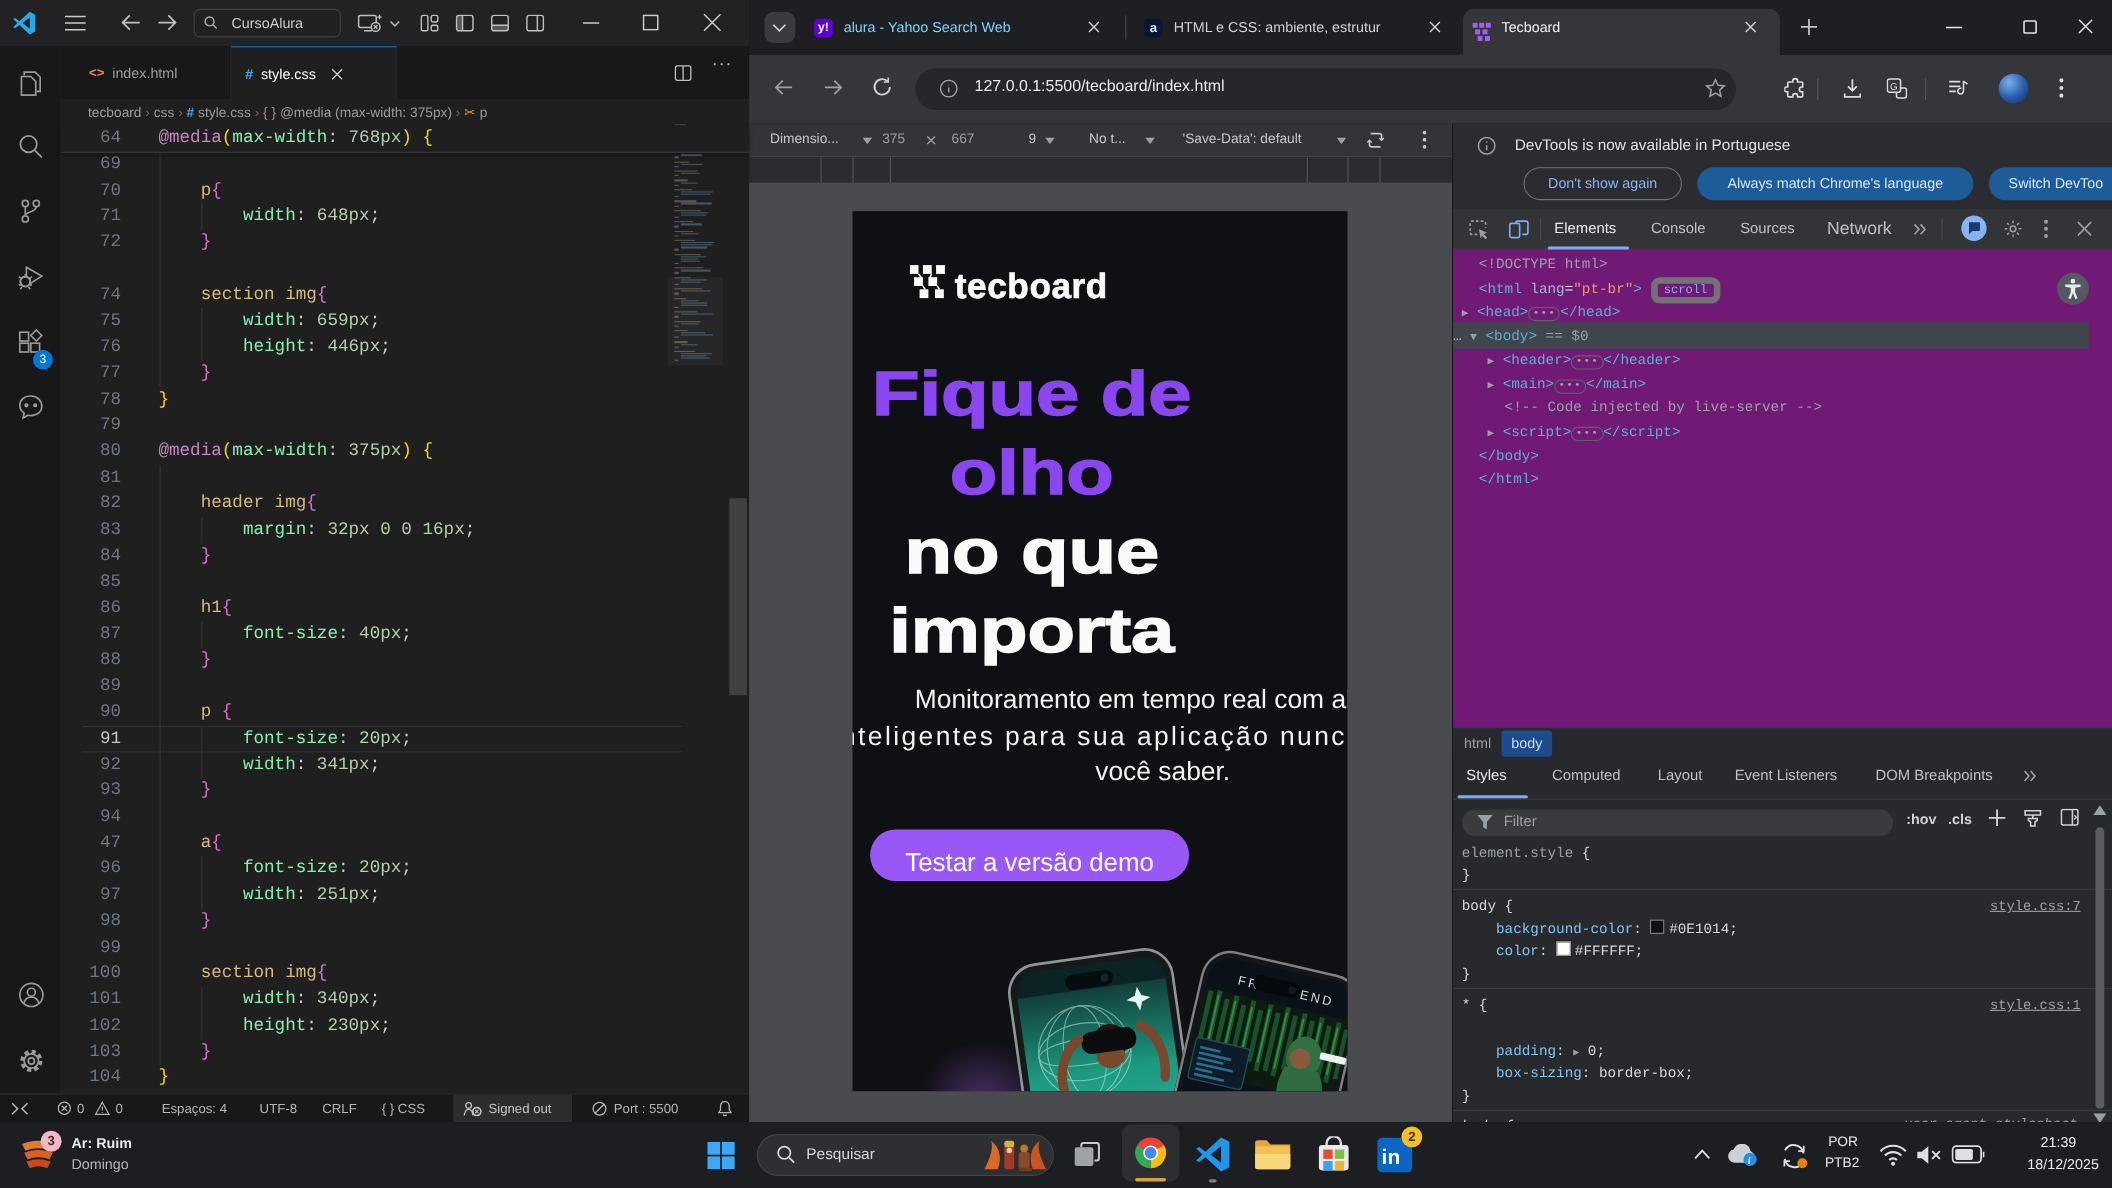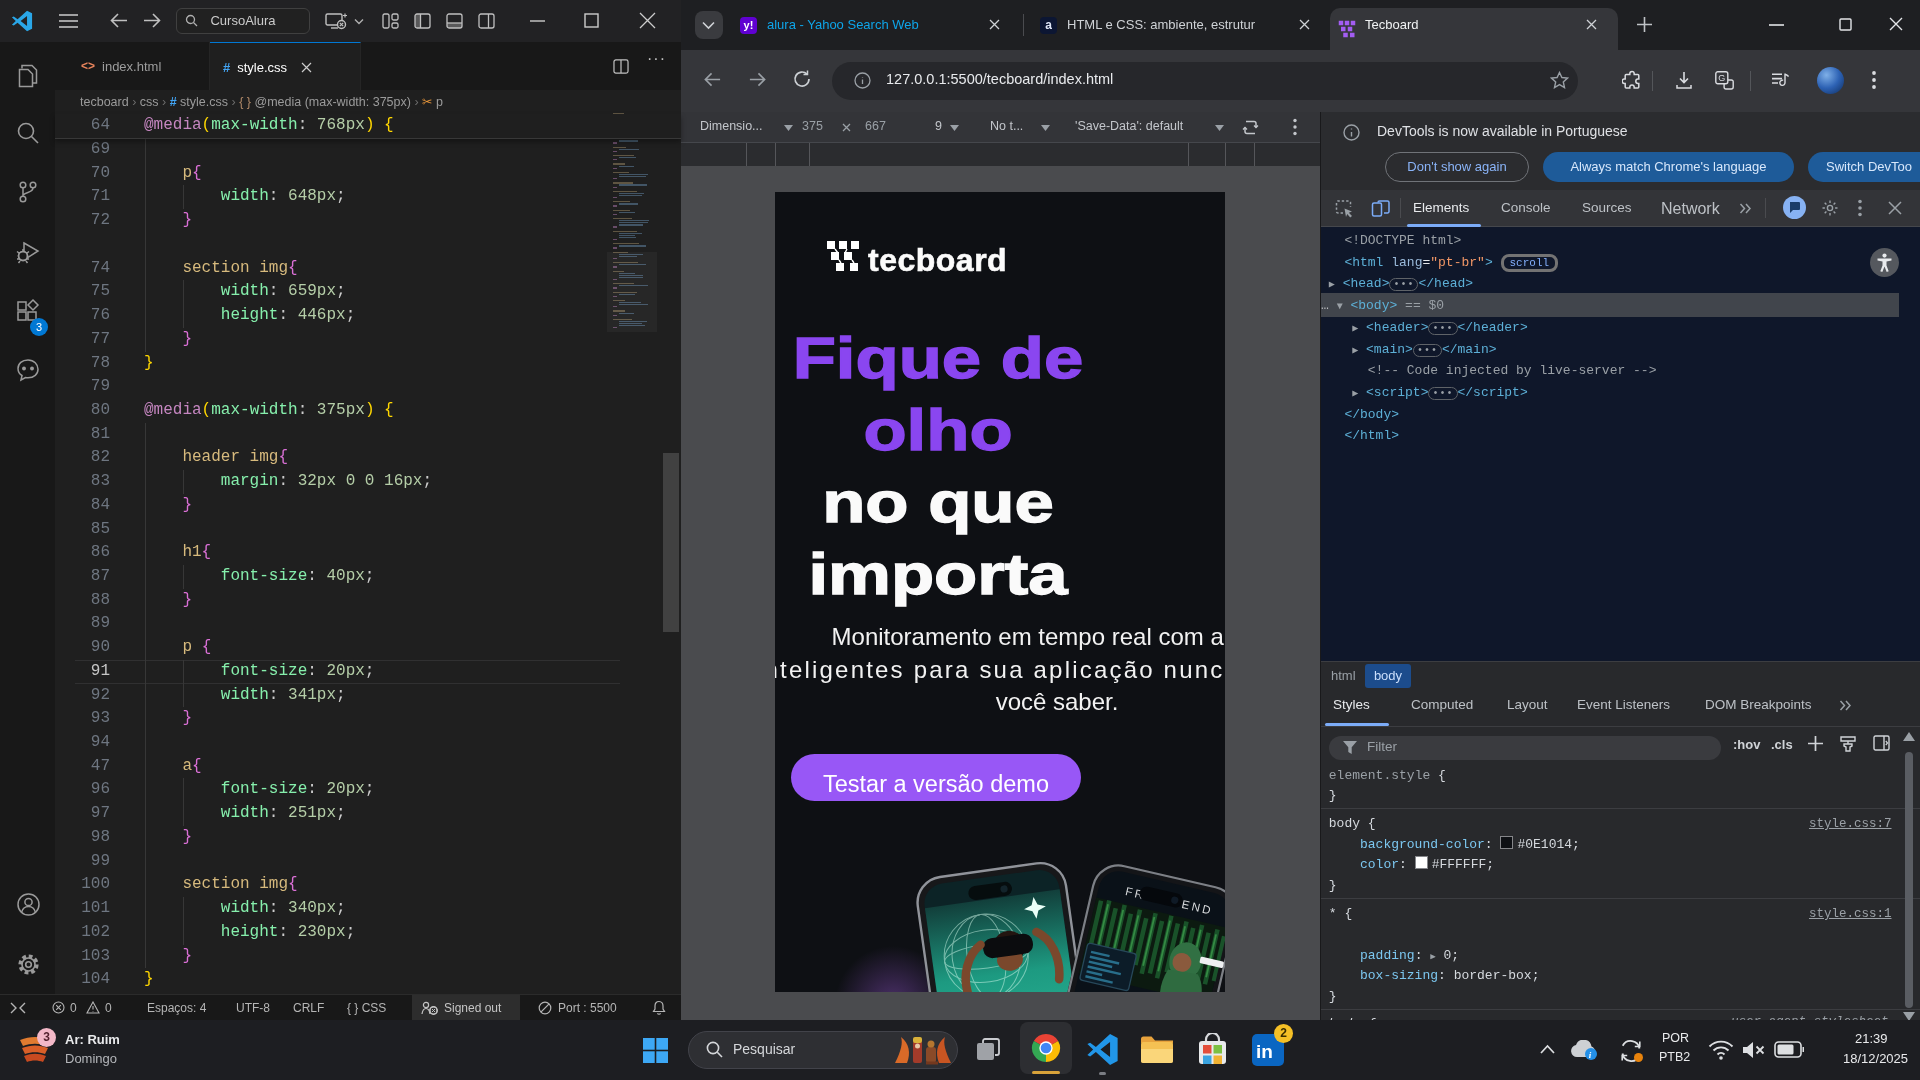--- a/index.html
+++ b/index.html
@@ -372,21 +372,21 @@
       </svg>
   </div>
 </div>
 
 <div class="abs" id="chr">
   <div class="abs" style="left:14px;top:11px;width:28px;height:28px;border-radius:8px;background:#3a3b3f;"></div>
   <svg class="abs" style="left:21px;top:21px" width="13" height="9" viewBox="0 0 13 9" stroke="#cfd2d6" stroke-width="1.6" fill="none">
       <path d="M1 1.5 6.5 7 12 1.5"></path>
     </svg>
   <div class="abs" style="left:59px;top:17px;width:17px;height:17px;border-radius:4px;background:#6001d2;color:#fff;font-size:11px;font-weight:bold;text-align:center;line-height:17px;">y!</div>
-  <div class="abs" style="left:86px;top:17px;color:#0ea5e9;font-size:13px;">alura - Yahoo Search Web</div>
+  <div class="abs" style="left:86px;top:17px;color:#7dd3fc;font-size:13px;">alura - Yahoo Search Web</div>
   <svg class="abs" style="left:308px;top:19px" width="11" height="11" viewBox="0 0 11 11" stroke="#cfd2d6" stroke-width="1.3">
       <path d="M1 1 10 10M10 1 1 10"></path>
     </svg>
   <div class="abs" style="left:342px;top:14px;width:1px;height:22px;background:#4a4b4f;"></div>
   <div class="abs" style="left:359px;top:17px;width:17px;height:17px;border-radius:4px;background:#0c1633;color:#dfe6f7;font-size:12px;font-weight:bold;text-align:center;line-height:16px;">a</div>
   <div class="abs" style="left:386px;top:17px;color:#cfd2d6;font-size:13px;width:228px;overflow:hidden;white-space:nowrap;">HTML e CSS: ambiente, estrutur</div>
   <svg class="abs" style="left:618px;top:19px" width="11" height="11" viewBox="0 0 11 11" stroke="#cfd2d6" stroke-width="1.3">
       <path d="M1 1 10 10M10 1 1 10"></path>
     </svg>
   <div class="abs" style="left:649px;top:8px;width:288px;height:42px;background:#35363a;border-radius:10px 10px 0 0;"></div>
@@ -660,23 +660,23 @@
       </svg>
     <svg class="abs" style="left:537px;top:87px" width="4" height="18" viewBox="0 0 4 18" fill="#9aa0a6">
         <circle cx="2" cy="2.5" r="1.8"></circle>
         <circle cx="2" cy="9" r="1.8"></circle>
         <circle cx="2" cy="15.5" r="1.8"></circle>
       </svg>
     <svg class="abs" style="left:567px;top:89px" width="14" height="14" viewBox="0 0 14 14" stroke="#9aa0a6" stroke-width="1.5">
         <path d="M1 1 13 13M13 1 1 13"></path>
       </svg>
 
-    <div class="abs" id="tree" style="left:0;top:115px;width:600px;height:434px;background:#0f172a;font-family:'Liberation Mono',monospace;font-size:13px;color:#e8eaed;">
+    <div class="abs" id="tree" style="left:0;top:115px;width:600px;height:434px;background:#701a75;font-family:'Liberation Mono',monospace;font-size:13px;color:#e8eaed;">
 <div class="abs" style="left:0;top:3px;width:600px;height:21.7px;line-height:21.7px;white-space:pre;">   <span style="color:#9aa0a6">&lt;!DOCTYPE html&gt;</span></div>
-<div class="abs" style="left:0;top:25px;width:600px;height:21.7px;line-height:21.7px;white-space:pre;">   <span style="color:#5db0d7">&lt;html</span> <span style="color:#9bbbdc">lang</span>=<span style="color:#f29766">"pt-br"</span><span style="color:#5db0d7">&gt;</span> <span style="border:3px solid #737373;border-radius:8px;padding:0 6px;color:#82aefb;font-size:11px;">scroll</span></div>
+<div class="abs" style="left:0;top:25px;width:600px;height:21.7px;line-height:21.7px;white-space:pre;">   <span style="color:#5db0d7">&lt;html</span> <span style="color:#9bbbdc">lang</span>=<span style="color:#f29766">"pt-br"</span><span style="color:#5db0d7">&gt;</span> <span style="border:6px solid #737373;border-radius:8px;padding:0 6px;color:#82aefb;font-size:11px;">scroll</span></div>
 <div class="abs" style="left:0;top:46px;width:600px;height:21.7px;line-height:21.7px;white-space:pre;"> <span style="color:#9aa0a6;font-size:10px;">▶</span> <span style="color:#5db0d7">&lt;head&gt;</span><span style="border:1px solid #5f6368;border-radius:7px;padding:0 3px;color:#9aa0a6;font-size:10px;letter-spacing:1px;">•••</span><span style="color:#5db0d7">&lt;/head&gt;</span></div>
 <div class="abs" style="left:0;top:66px;width:578px;height:23.7px;background:#41454c;"></div>
 <div class="abs" style="left:0;top:68px;width:600px;height:21.7px;line-height:21.7px;white-space:pre;"><span style="color:#b8babd">…</span> <span style="color:#9aa0a6;font-size:10px;">▼</span> <span style="color:#5db0d7">&lt;body&gt;</span> <span style="color:#9aa0a6">== $0</span></div>
 <div class="abs" style="left:0;top:90px;width:600px;height:21.7px;line-height:21.7px;white-space:pre;">    <span style="color:#9aa0a6;font-size:10px;">▶</span> <span style="color:#5db0d7">&lt;header&gt;</span><span style="border:1px solid #5f6368;border-radius:7px;padding:0 3px;color:#9aa0a6;font-size:10px;letter-spacing:1px;">•••</span><span style="color:#5db0d7">&lt;/header&gt;</span></div>
 <div class="abs" style="left:0;top:112px;width:600px;height:21.7px;line-height:21.7px;white-space:pre;">    <span style="color:#9aa0a6;font-size:10px;">▶</span> <span style="color:#5db0d7">&lt;main&gt;</span><span style="border:1px solid #5f6368;border-radius:7px;padding:0 3px;color:#9aa0a6;font-size:10px;letter-spacing:1px;">•••</span><span style="color:#5db0d7">&lt;/main&gt;</span></div>
 <div class="abs" style="left:0;top:133px;width:600px;height:21.7px;line-height:21.7px;white-space:pre;">      <span style="color:#9aa0a6">&lt;!-- Code injected by live-server --&gt;</span></div>
 <div class="abs" style="left:0;top:155px;width:600px;height:21.7px;line-height:21.7px;white-space:pre;">    <span style="color:#9aa0a6;font-size:10px;">▶</span> <span style="color:#5db0d7">&lt;script&gt;</span><span style="border:1px solid #5f6368;border-radius:7px;padding:0 3px;color:#9aa0a6;font-size:10px;letter-spacing:1px;">•••</span><span style="color:#5db0d7">&lt;/script&gt;</span></div>
 <div class="abs" style="left:0;top:177px;width:600px;height:21.7px;line-height:21.7px;white-space:pre;">   <span style="color:#5db0d7">&lt;/body&gt;</span></div>
 <div class="abs" style="left:0;top:198px;width:600px;height:21.7px;line-height:21.7px;white-space:pre;">   <span style="color:#5db0d7">&lt;/html&gt;</span></div>
 </div>

